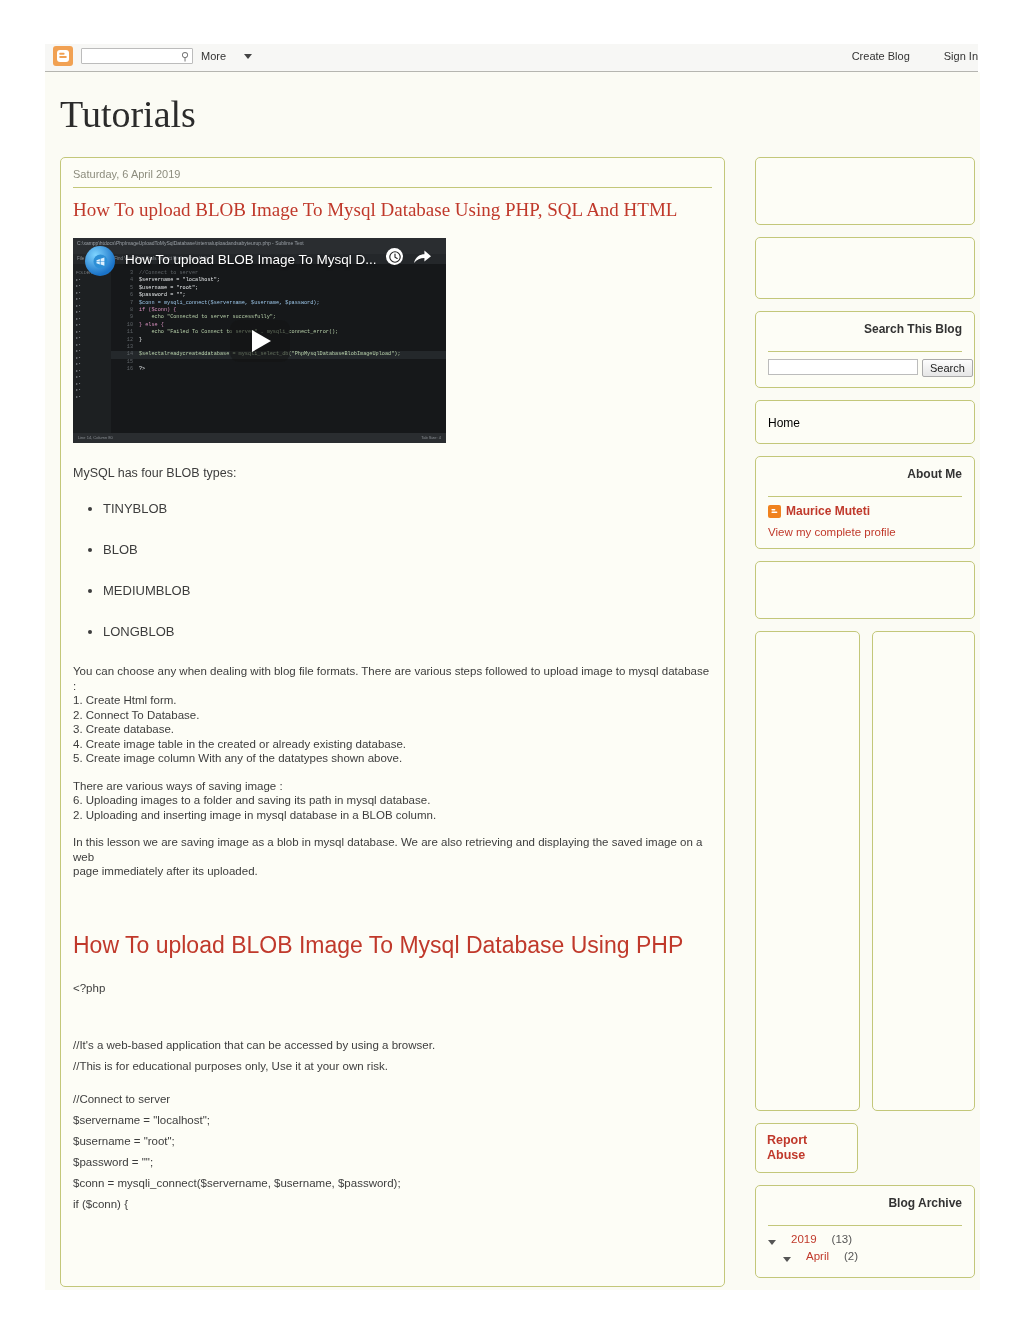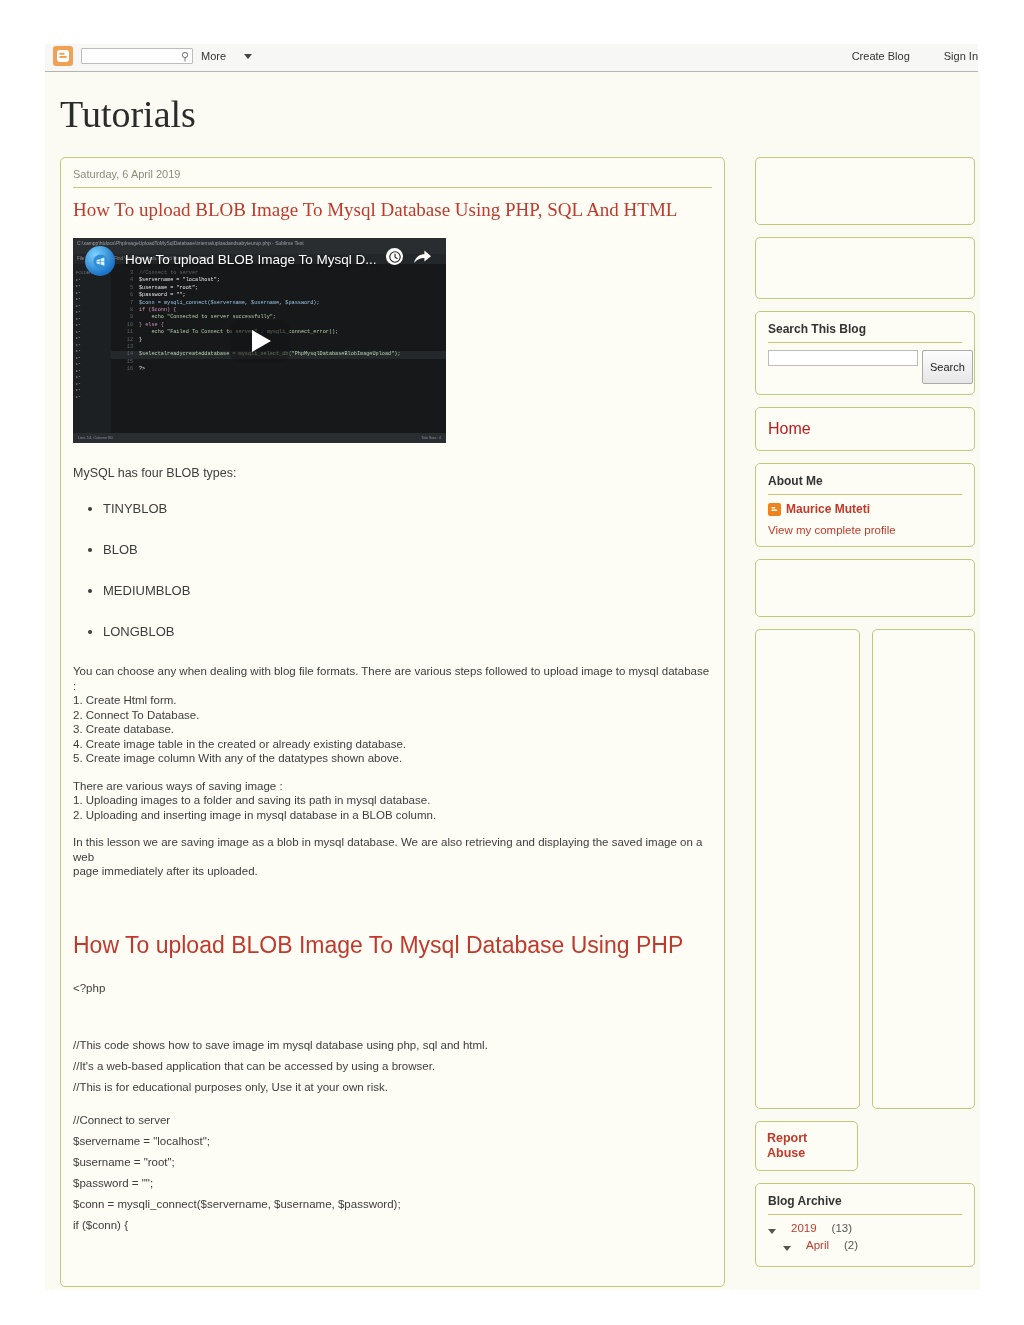--- a/index.html
+++ b/index.html
@@ -346,49 +346,50 @@
     padding: 10px 12px;
   }
   .widget.empty-a { height: 68px; padding: 0; }
   .widget.empty-b { height: 62px; padding: 0; }
   .widget.empty-c { height: 58px; padding: 0; }
   .widget-title {
     font-size: 12px;
     font-weight: bold;
     color: #333;
     margin: 0 0 7px 0;
-    padding-bottom: 6px;
+    padding-bottom: 15px;
     border-bottom: 1px solid #c3c77a;
+    text-align: right;
   }
   .search-row { display: flex; gap: 4px; }
   .search-row input {
     flex: 1;
     height: 16px;
     border: 1px solid #bcbcbc;
     background: #fff;
     font-size: 11px;
     font-family: "Liberation Sans", sans-serif;
     box-sizing: border-box;
     padding: 0 3px;
     outline: none;
   }
   .search-btn {
-    height: 34px;
+    height: 18px;
     border: 1px solid #aaa;
     background: linear-gradient(#fdfdfd, #e6e6e6);
     font-size: 11px;
     font-family: "Liberation Sans", sans-serif;
     color: #222;
     padding: 0 7px;
     cursor: pointer;
     border-radius: 2px;
   }
   .home-link {
-    font-size: 16px;
-    color: #b91c1c;
+    font-size: 12px;
+    color: #000000;
     cursor: pointer;
   }
   .widget.home-widget { padding: 12px; }
   .author-row {
     display: flex;
     align-items: center;
     gap: 5px;
     margin-bottom: 8px;
   }
   .author-ico {
@@ -566,33 +567,32 @@
           <div id="steps-list">
               <p>1. Create Html form.</p>
               <p>2. Connect To Database.</p>
               <p>3. Create database.</p>
               <p>4. Create image table in the created or already existing database.</p>
               <p>5. Create image column With any of the datatypes shown above.</p>
             </div>
           <div class="gap"></div>
           <p>There are various ways of saving image :</p>
           <div id="ways-list">
-              <p>1. Uploading images to a folder and saving its path in mysql database.</p>
+              <p>6. Uploading images to a folder and saving its path in mysql database.</p>
               <p>2. Uploading and inserting image in mysql database in a BLOB column.</p>
             </div>
           <div class="gap"></div>
           <p>In this lesson we are saving image as a blob in mysql database. We are also retrieving and displaying  the saved image on a web</p>
           <p>page immediately after its uploaded.</p>
         </div>
 
         <h3 class="section-title">How To upload BLOB Image To Mysql Database Using PHP</h3>
 
         <div id="code-block">
             <p class="code-line spacer-big">&lt;?php</p>
-            <p class="code-line">//This code shows how to save image im mysql database using php, sql and html.</p>
             <p class="code-line">//It's a web-based application that can be accessed by using a browser.</p>
             <p class="code-line spacer-xl">//This is for educational purposes only, Use it at your own risk.</p>
             <p class="code-line">//Connect to server</p>
             <p class="code-line">$servername = "localhost";</p>
             <p class="code-line">$username = "root";</p>
             <p class="code-line">$password = "";</p>
             <p class="code-line">$conn = mysqli_connect($servername, $username, $password);</p>
             <p class="code-line">if ($conn) {</p>
           </div>
       </div>

